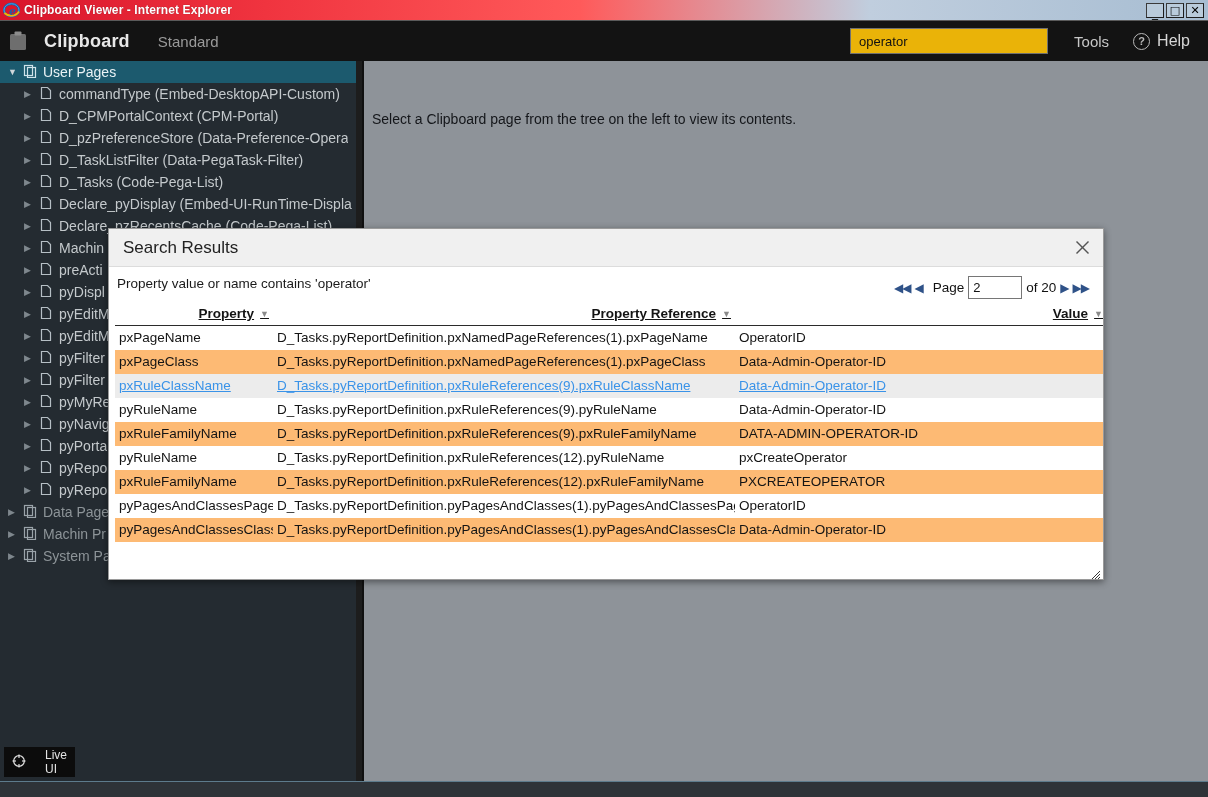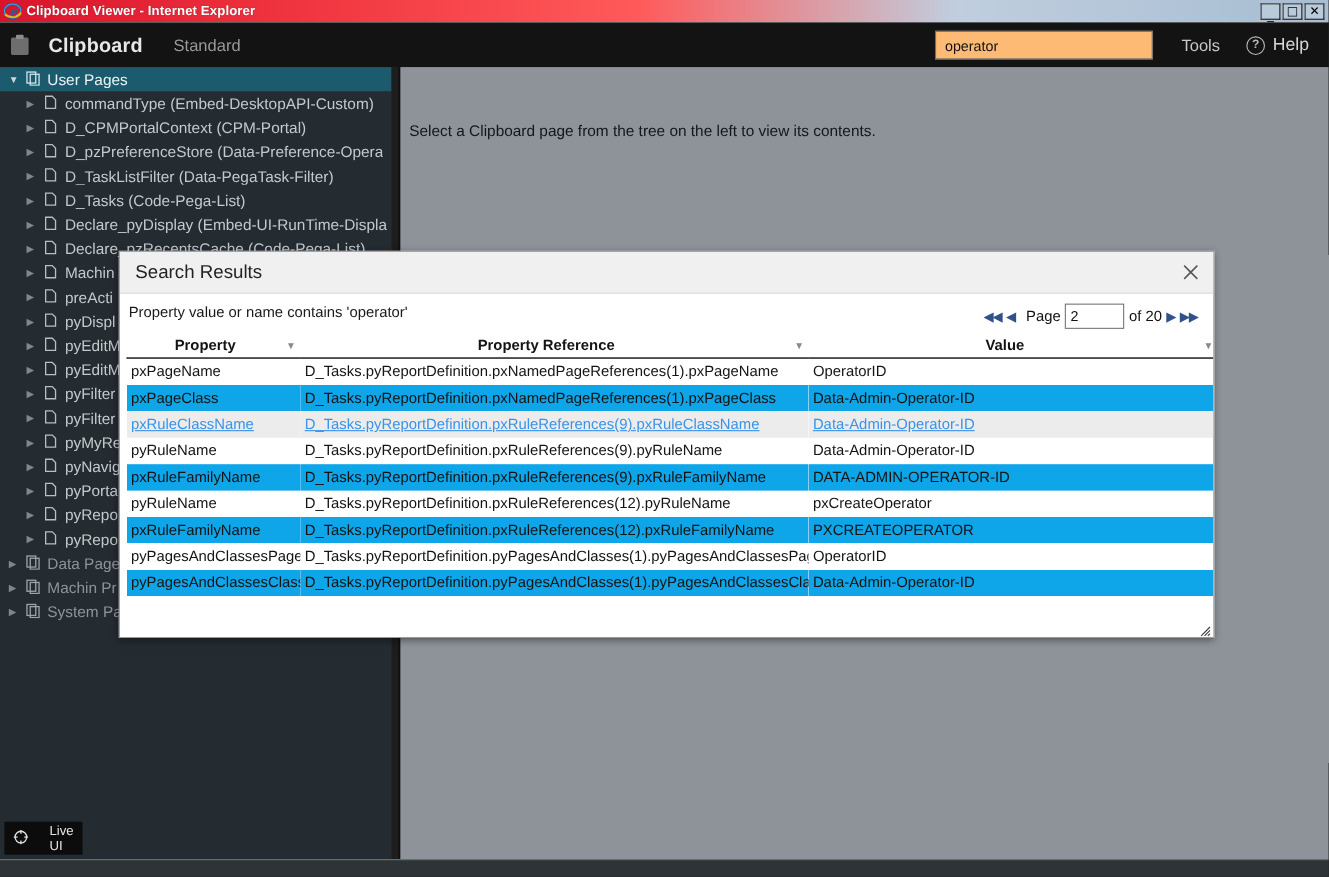--- a/index.html
+++ b/index.html
@@ -64,21 +64,21 @@
   .app-title {
     font-size: 18px; font-weight: bold; color: #e8e8e8;
     margin-right: 28px; letter-spacing: .2px;
   }
   .app-sub {
     font-size: 15px; color: #9a9a9a;
   }
   .hdr-spacer { flex: 1 1 auto; }
   .searchbox {
     width: 198px; height: 26px;
-    background: #fdba74;
+    background: #eab308;
     border: 1px solid #707070;
     color: #111; font-size: 13px;
     padding: 0 8px;
     outline: none;
     font-family: "Liberation Sans", sans-serif;
     margin-right: 26px;
   }
   .hdr-link {
     font-size: 15px; color: #c8c8c8; margin-right: 24px;
     cursor: default;
@@ -192,41 +192,42 @@
   }
   .pgof { color: #111; font-size: 13.5px; }
 
   table.results {
     width: 100%;
     border-collapse: collapse;
     table-layout: fixed;
     font-size: 13.5px;
   }
   table.results th {
-    text-align: center;
+    text-align: right;
     font-size: 13.5px;
     font-weight: bold;
     color: #141414;
     padding: 3px 4px 4px 4px;
     border-bottom: 1.5px solid #2b2b2b;
     position: relative;
     white-space: nowrap;
+    text-decoration: underline;
   }
   .th-inner { display:flex; align-items:center; }
   .th-inner .lbl { flex: 1 1 auto; }
   .caret { color:#8a8a8a; font-size: 9px; margin-left: 6px; }
   table.results td {
     padding: 3px 4px;
     color: #141414;
     white-space: nowrap;
     overflow: hidden;
     height: 24px;
     line-height: 18px;
   }
-  tr.alt td { background: #0ea5e9; }
+  tr.alt td { background: #fdba74; }
   tr.sel td { background: #ececec; color: #3a93e8; text-decoration: underline; }
   .tbl-wrap { flex: 1 1 auto; overflow: hidden; padding: 0 2px 0 6px; }
   .dlg-foot { height: 12px; background:#fff; position: relative; }
   .grip {
     position: absolute; right: 2px; bottom: 1px;
     width: 12px; height: 12px;
   }
   col.c1 { width: 158px; }
   col.c2 { width: 462px; }
   col.c3 { width: 372px; }

